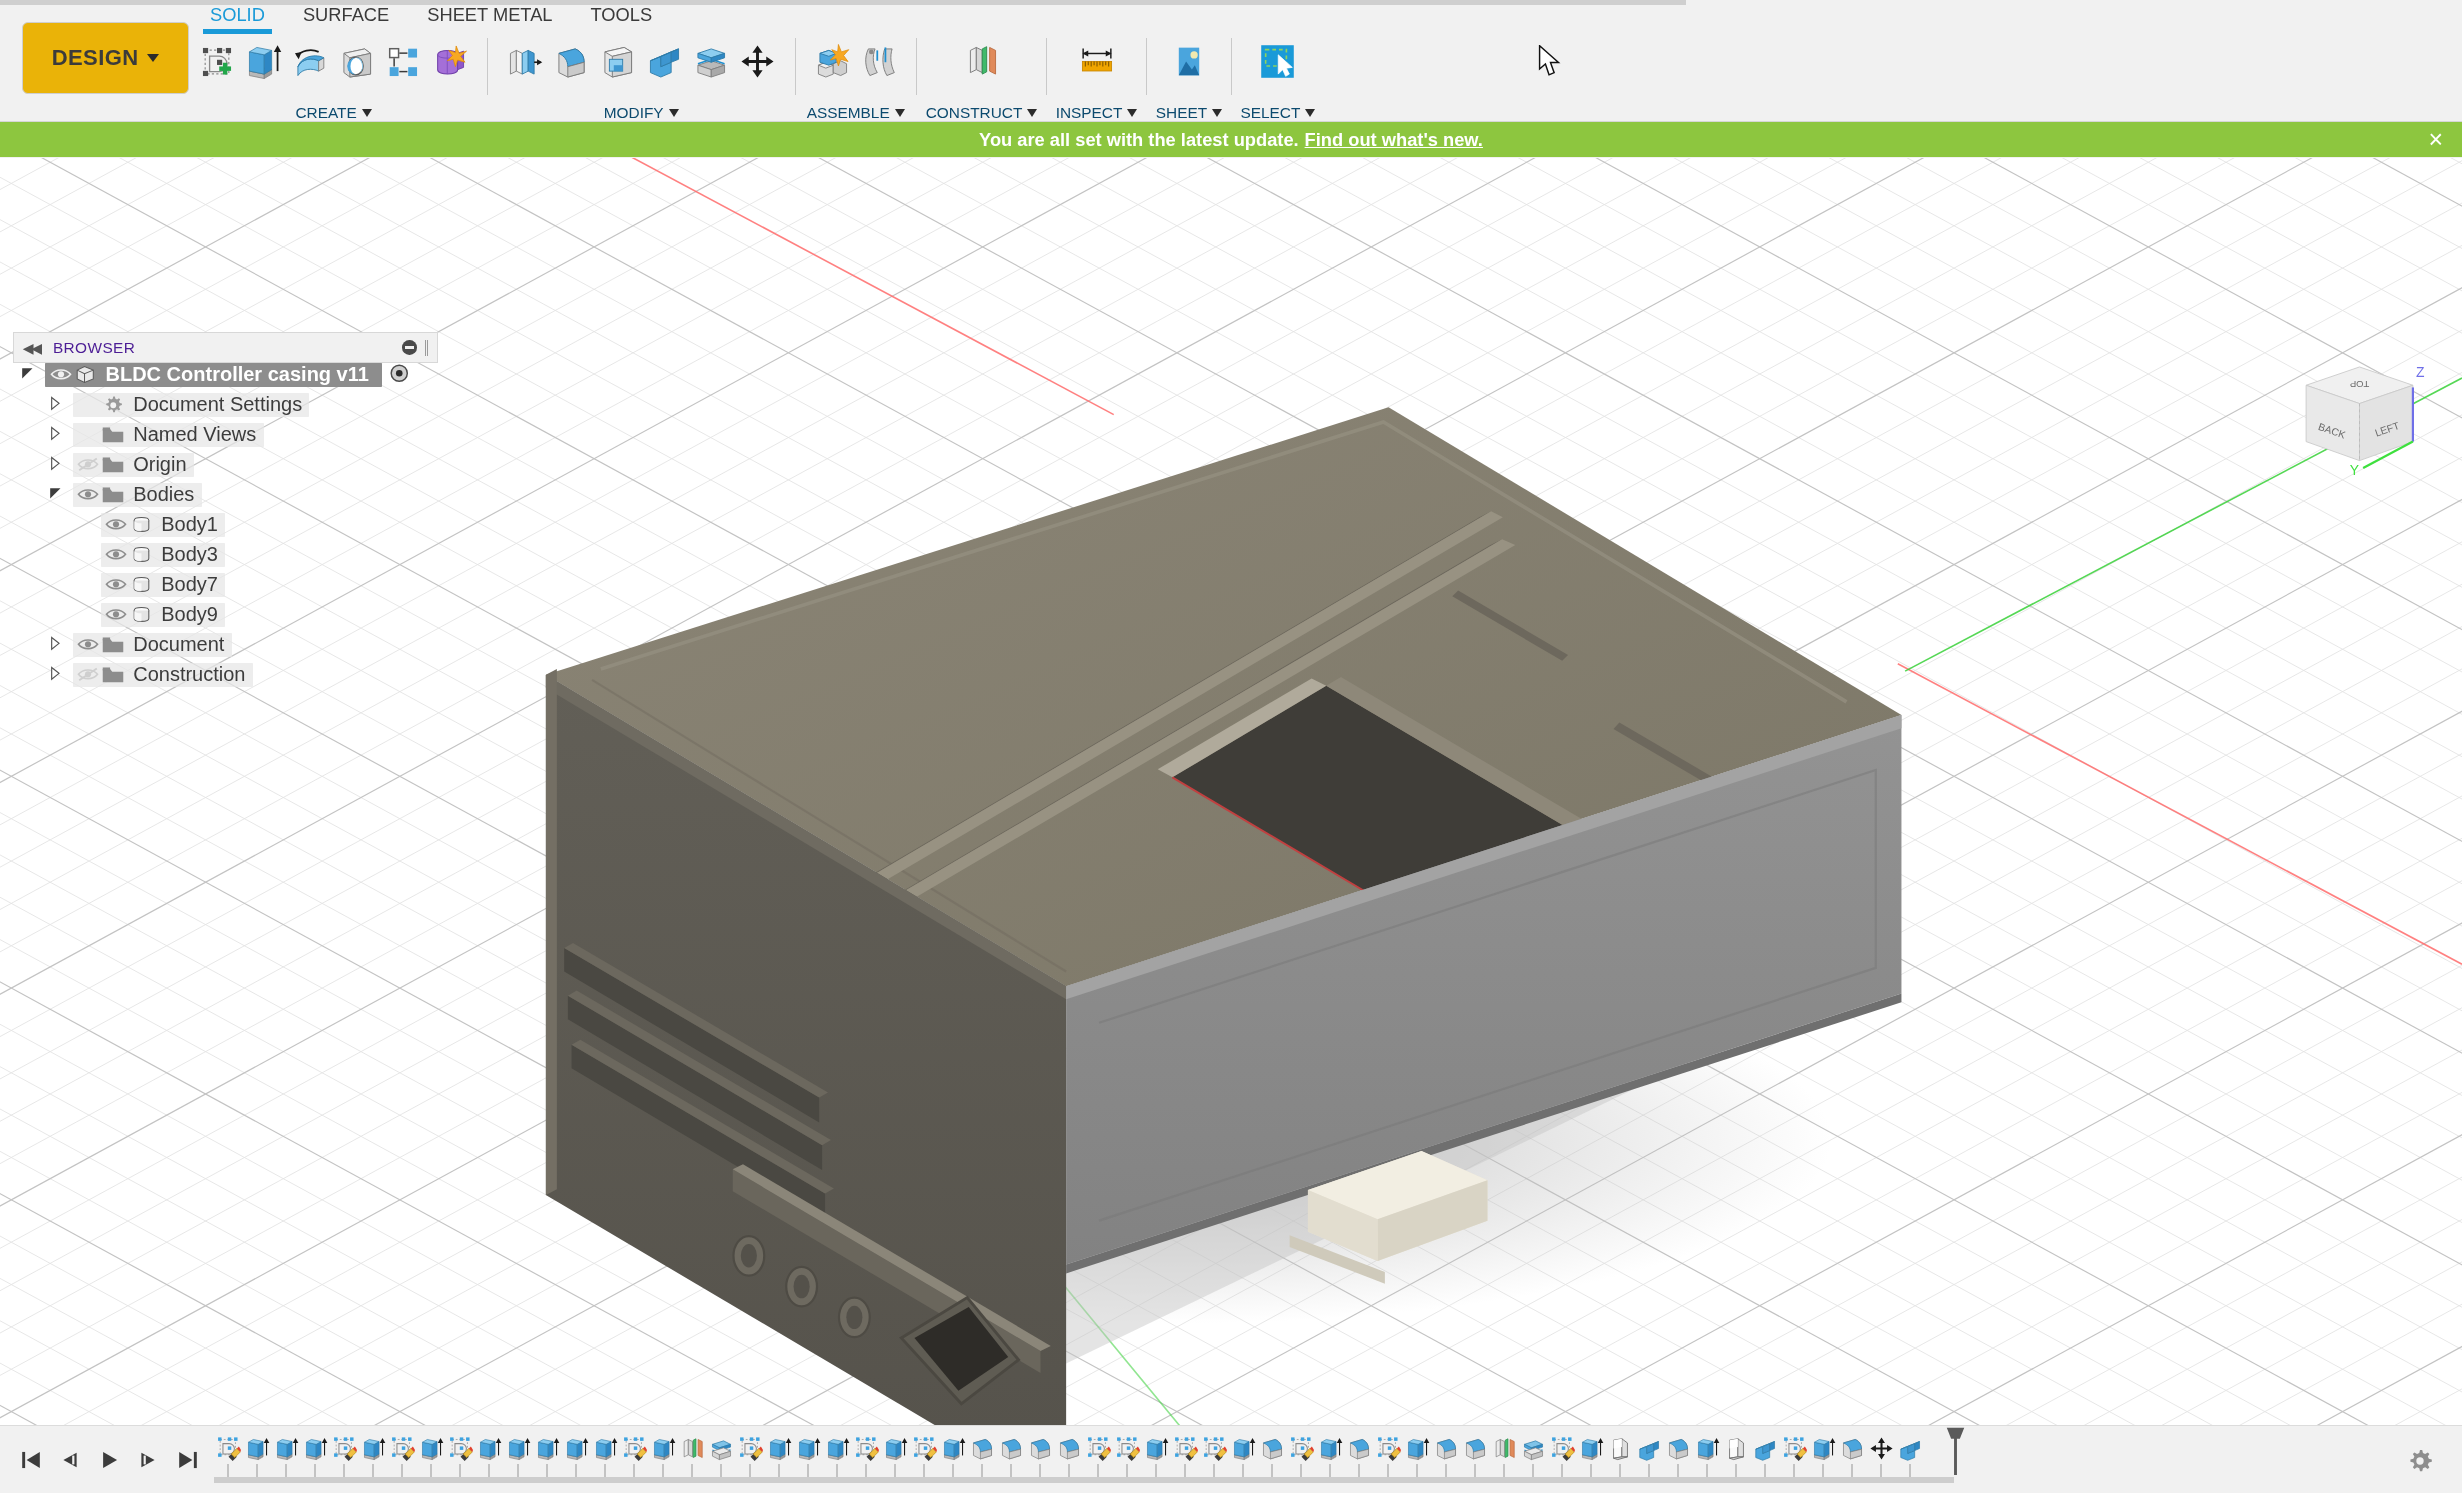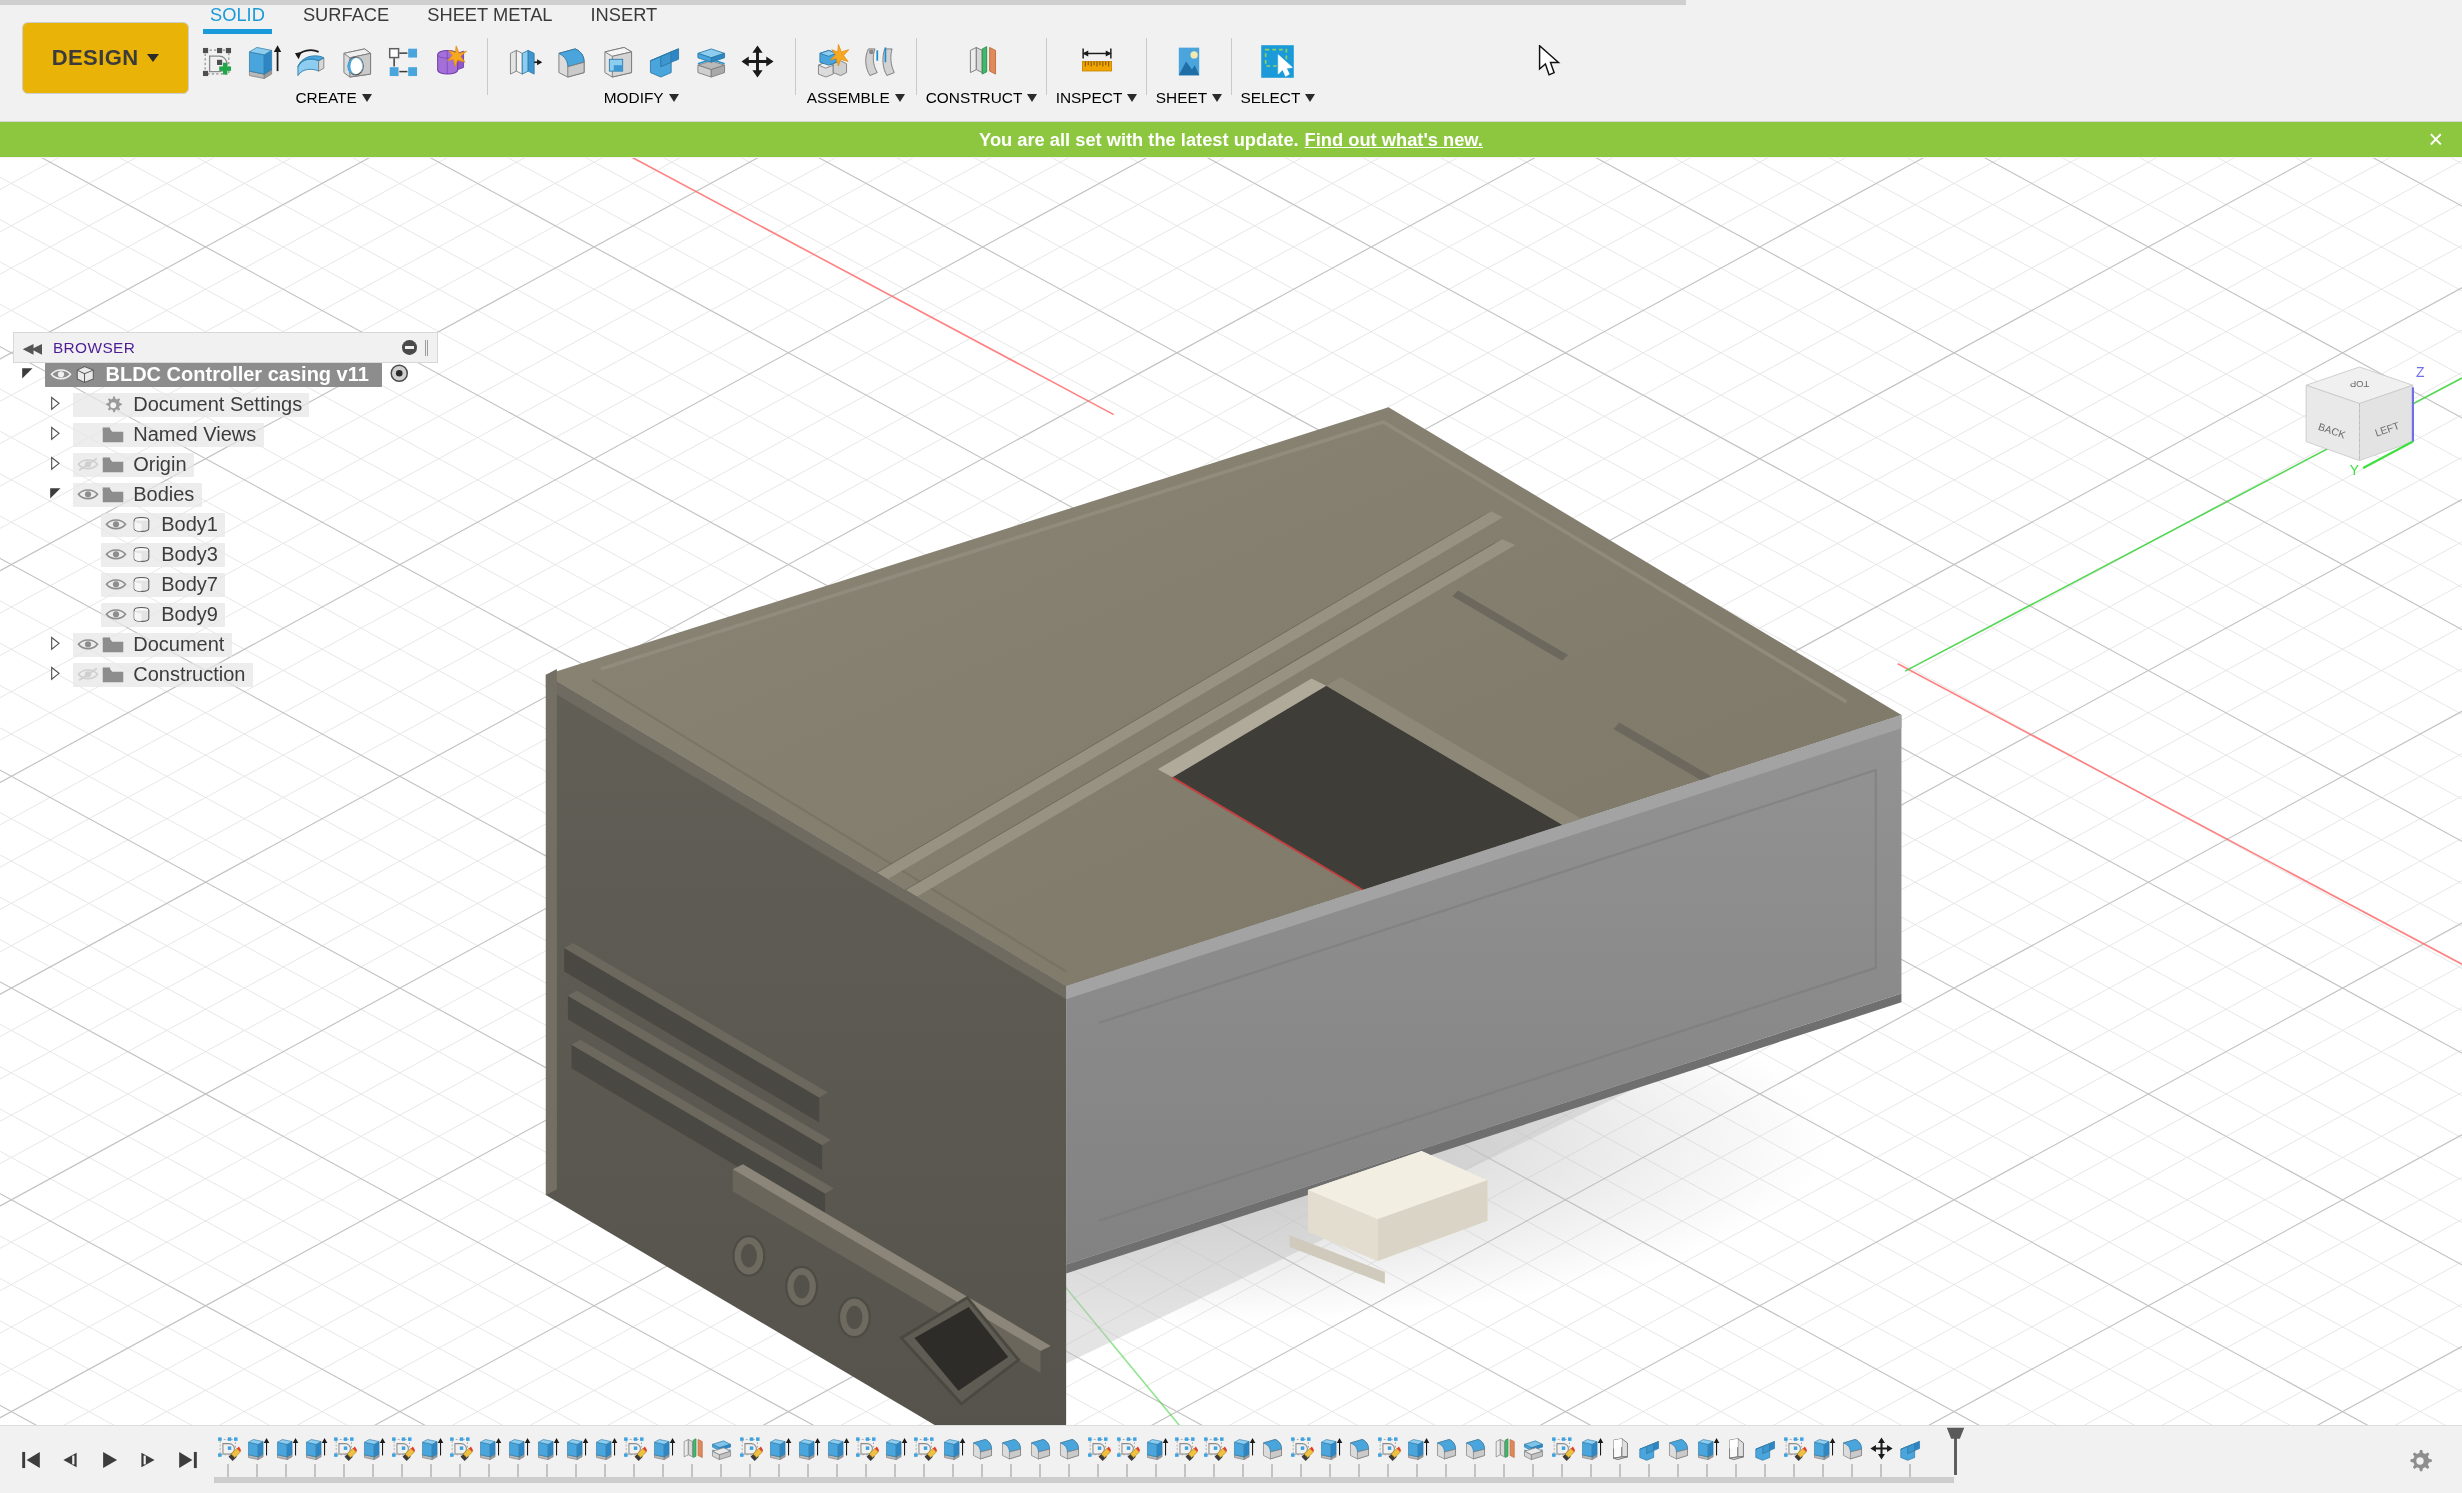--- a/index.html
+++ b/index.html
@@ -21,21 +21,21 @@
     border-top:8.8px solid #2b2b2b; display:inline-block; }
 
   .tabrow{ position:absolute; top:3.7px; left:191px; height:29px; display:flex; align-items:flex-start; }
   .tab{ font-size:18.3px; color:#3a3a3a; padding:0 19px; cursor:pointer; position:relative; }
   .tab.active{ color:#1a9ad8; font-weight:normal; }
   .tab.active::after{ content:""; position:absolute; left:11.7px; right:11.7px; top:25px; height:5.1px; background:#1a9ad8; }
 
   .ribbon{ position:absolute; top:35px; left:189px; right:0; height:82px; display:flex; align-items:flex-start; }
   .grp{ display:flex; flex-direction:column; align-items:center; position:relative; }
   .grp .icons{ display:flex; align-items:center; gap:1.5px; height:53px; padding:0 5.9px; }
-  .grp .gl{ font-size:15.4px; color:#000000; display:flex; align-items:center; gap:5.1px; margin-top:1px; }
+  .grp .gl{ font-size:15.4px; color:#0c4a6e; display:flex; align-items:center; gap:5.1px; margin-top:16px; }
   .gcaret{ width:0;height:0;border-left:5.9px solid transparent;border-right:5.9px solid transparent;
     border-top:8px solid #2b2b2b; }
   .sep{ width:0.7px; height:57px; background:#c9c9c9; margin:0 8.8px; align-self:flex-start; margin-top:2.9px;}
   .ibtn{ width:45px;height:45px; display:flex; align-items:center; justify-content:center; cursor:pointer;}
 
   
   #notif{ position:absolute; left:0; top:122px; width:2462px; height:35px; background:#8dc63f;
     display:flex; align-items:center; justify-content:center; }
   #notif .ntext{ color:#fff; font-size:18.3px; font-weight:bold; }
   #notif .nlink{ color:#fff; font-size:18.3px; font-weight:bold; text-decoration:underline; cursor:pointer; margin-left:5.9px;}
@@ -91,21 +91,21 @@
 
   <div id="design-btn">
     <span class="lbl">DESIGN</span>
     <span class="caret"></span>
   </div>
 
   <div class="tabrow">
     <div class="tab active">SOLID</div>
     <div class="tab">SURFACE</div>
     <div class="tab">SHEET METAL</div>
-    <div class="tab">INSERT</div>
+    <div class="tab">TOOLS</div>
   </div>
 
   <div class="ribbon">
 
     <div class="grp">
       <div class="icons">
         <div class="ibtn">
           <svg width="34" height="34" viewBox="0 0 46 46">
             <rect x="7" y="7" width="32" height="32" fill="none" stroke="#8a8a8a" stroke-width="1.6" stroke-dasharray="3 3"></rect>
             <rect x="4" y="4" width="7" height="7" fill="#4f4f4f"></rect>

